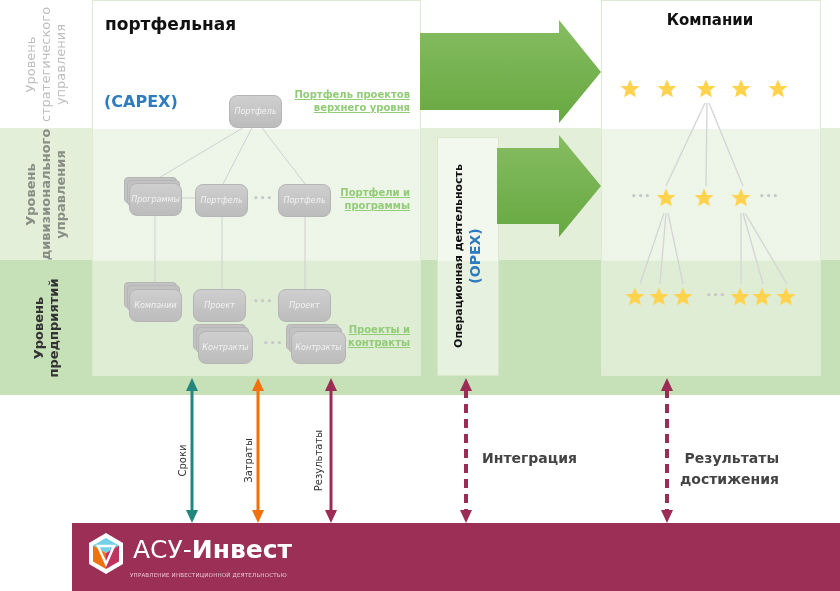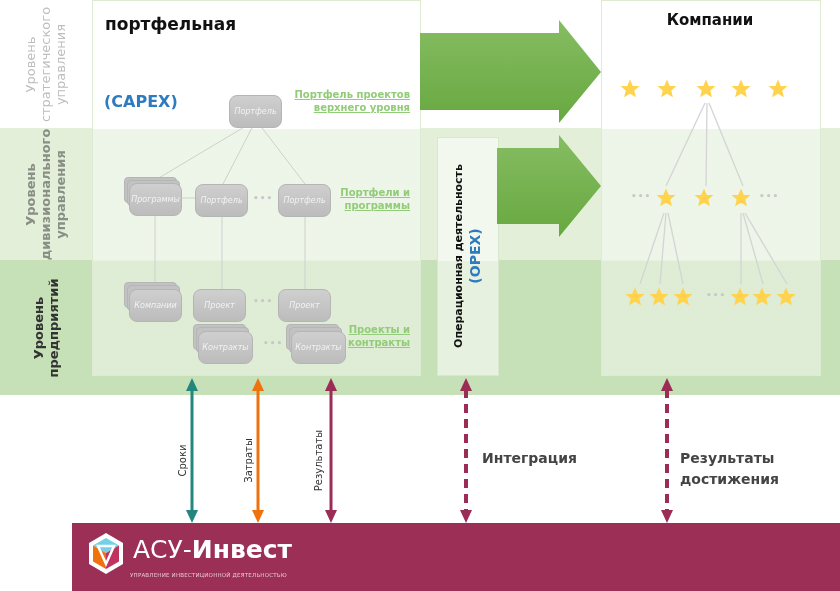--- a/index.html
+++ b/index.html
@@ -24,21 +24,21 @@
   .goals-title { left:601px; top:10px; width:218px; text-align:center; font-size:15px; font-weight:bold; color:#111; line-height:21px; }
   .node { position:absolute; width:53px; height:33px; border-radius:8px; background:linear-gradient(#cfcfcf,#bcbcbc); border:1px solid #b5b5b5; color:#f2f2f2; font-size:8px; display:flex; align-items:center; justify-content:center; box-sizing:border-box;font-style:italic; }
   .stack-back { position:absolute; width:53px; height:26px; border-radius:4px; background:#c2c2c2; border:1px solid #b5b5b5; box-sizing:border-box; }
   .dots { position:absolute; font-size:9px; color:#c8c8c8; letter-spacing:1px; font-weight:bold; }
   .opex-text { position:absolute; left:437px; top:137px; width:60px; height:237px; display:flex; align-items:center; justify-content:center; }
   .opex-text .inner { transform:rotate(-90deg); white-space:nowrap; text-align:center; line-height:16px; }
   .opex-text .t1 { font-size:11px; font-weight:bold; color:#111; display:block; }
   .opex-text .t2 { font-size:14px; font-weight:bold; color:#2e7bbf; display:block; }
   .vlabel { position:absolute; display:flex; align-items:center; justify-content:center; width:20px; }
   .vlabel span { transform:rotate(-90deg); white-space:nowrap; font-size:10px; color:#333; }
-  .side-label { position:absolute; font-size:14px; font-weight:bold; color:#444; line-height:21px; white-space:pre; }
+  .side-label { position:absolute; font-size:14px; font-weight:bold; color:#444; line-height:21px; white-space:pre;text-align:right; }
   .bottom-bar { position:absolute; left:72px; top:523px; width:768px; height:68px; background:#9c2f55; }
   .brand { position:absolute; left:133px; top:535px; color:#ffffff; font-size:25px; line-height:30px; white-space:nowrap; }
   .brand .b2 { font-weight:bold; }
   .brand-sub { position:absolute; left:130px; top:572px; color:#e9c7d3; font-size:5.5px; letter-spacing:0.2px; white-space:nowrap; }
 </style>
 </head>
 <body>
 
 <div class="band band1"></div>
 <div class="band band2"></div>

